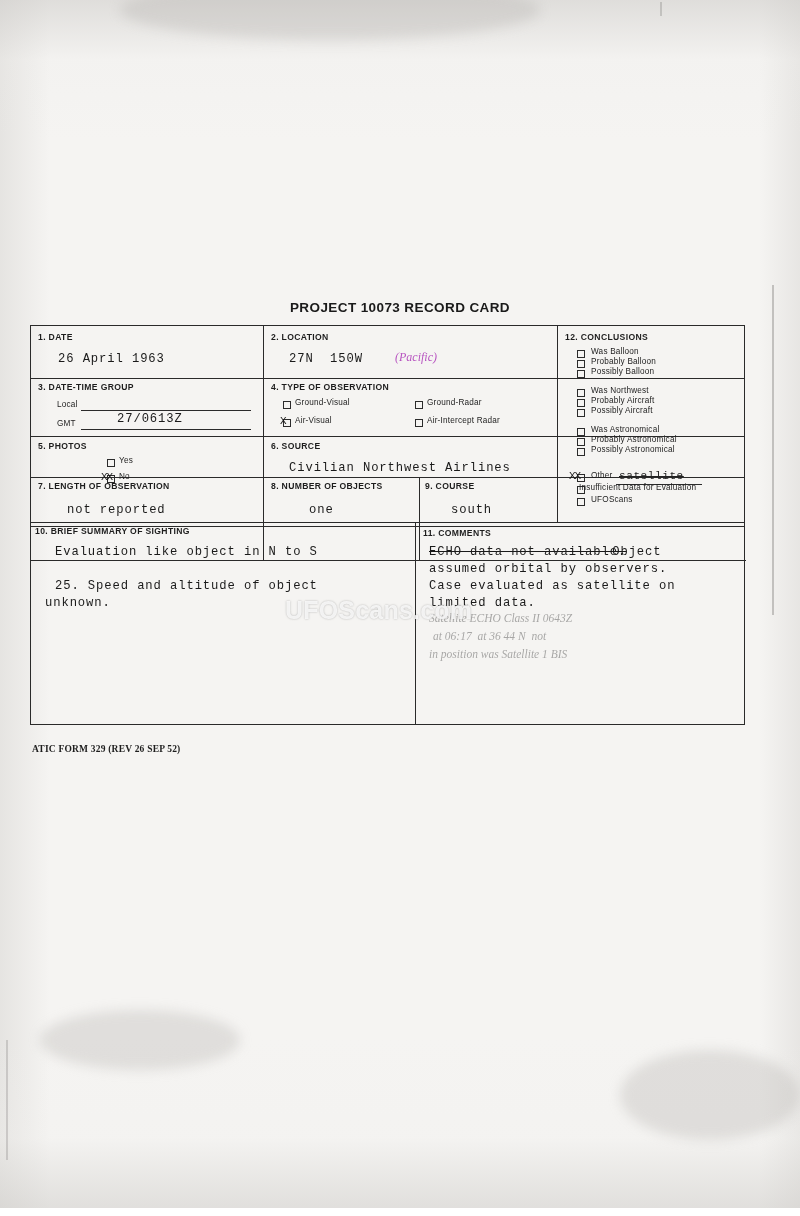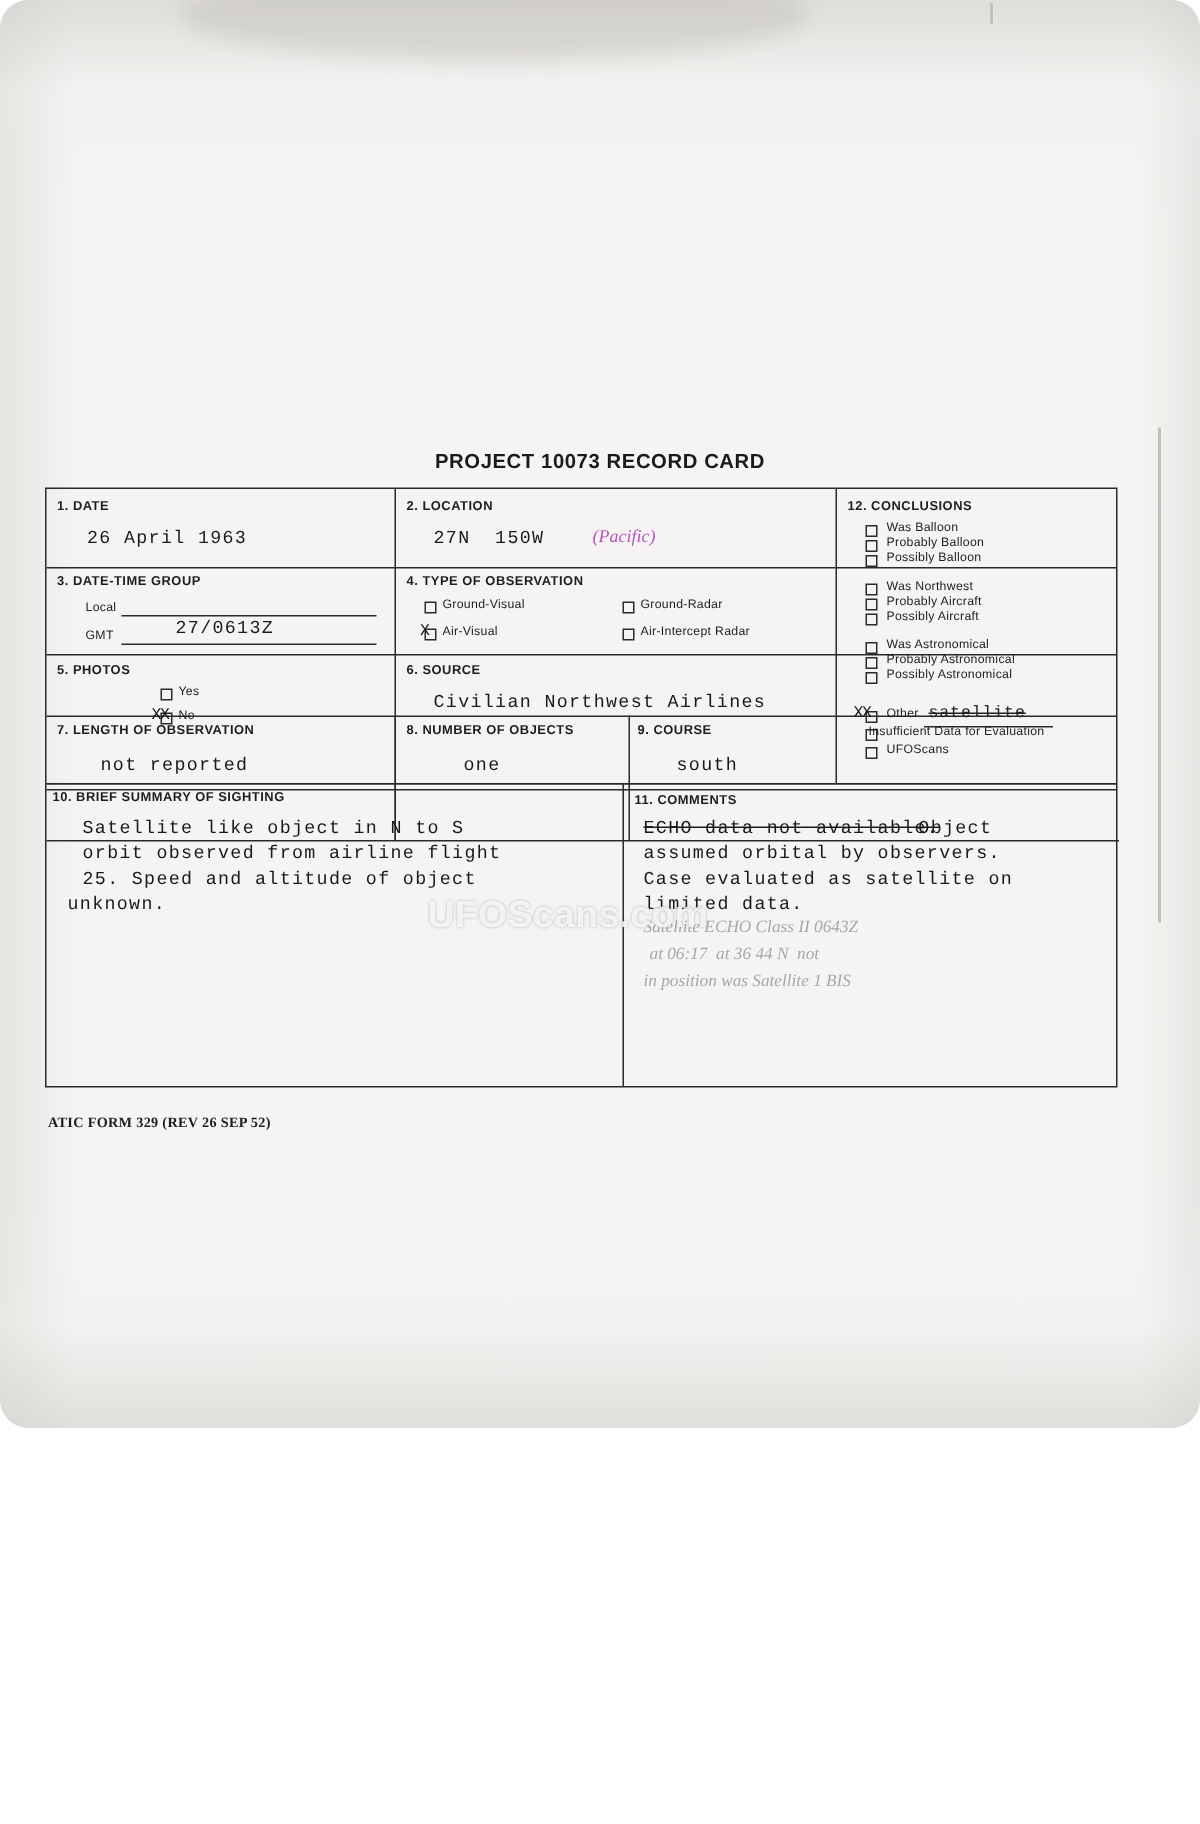--- a/index.html
+++ b/index.html
@@ -3,26 +3,25 @@
 <meta charset="utf-8">
 <style>
   html, body {
     margin: 0;
     padding: 0;
     background: #ffffff;
   }
   #page {
     position: relative;
     width: 800px;
-    height: 952px;
+    height: 1208px;
     background: #f2f1ef;
     overflow: hidden;
     font-family: "Liberation Sans", sans-serif;
     color: #1b1b1b;
-    border-radius: 19px;
   }
   
   .scan-bg {
     position: absolute;
     inset: 0;
     background:
       linear-gradient(180deg, rgba(205,203,200,0.55) 0px, rgba(236,235,233,0.2) 60px, rgba(255,255,255,0) 140px),
       linear-gradient(0deg, rgba(208,206,203,0.55) 0px, rgba(240,239,237,0.25) 70px, rgba(255,255,255,0) 170px),
       linear-gradient(90deg, rgba(214,212,209,0.5) 0px, rgba(255,255,255,0) 50px),
       linear-gradient(270deg, rgba(214,212,209,0.45) 0px, rgba(255,255,255,0) 40px),
@@ -278,22 +277,21 @@
     <div class="lbl" style="left:7px; top:155px;">7.  LENGTH OF OBSERVATION</div>
     <div class="typed" style="left:36px; top:177px;">not reported</div>
 
     <div class="lbl" style="left:240px; top:155px;">8.  NUMBER OF OBJECTS</div>
     <div class="typed" style="left:278px; top:177px;">one</div>
 
     <div class="lbl" style="left:394px; top:155px;">9.  COURSE</div>
     <div class="typed" style="left:420px; top:177px;">south</div>
 
     <div class="lbl" style="left:4px; top:200px;">10.  BRIEF SUMMARY OF SIGHTING</div>
-    <div class="typed" style="left:24px; top:219px;">Satellite like object in N to S</div>
-    <div class="typed" style="left:24px; top:236px;">orbit observed from airline flight</div>
+    <div class="typed" style="left:24px; top:219px;">Evaluation like object in N to S</div>
     <div class="typed" style="left:24px; top:253px;">25. Speed and altitude of object</div>
     <div class="typed" style="left:14px; top:270px;">unknown.</div>
 
     <div class="lbl" style="left:392px; top:202px;">11.  COMMENTS</div>
     <div class="typed struck" style="left:398px; top:219px;">ECHO data not available.</div>
     <div class="typed" style="left:573px; top:219px;"> Object</div>
     <div class="typed" style="left:398px; top:236px;">assumed orbital by observers.</div>
     <div class="typed" style="left:398px; top:253px;">Case evaluated as satellite on</div>
     <div class="typed" style="left:398px; top:270px;">limited data.</div>
 

